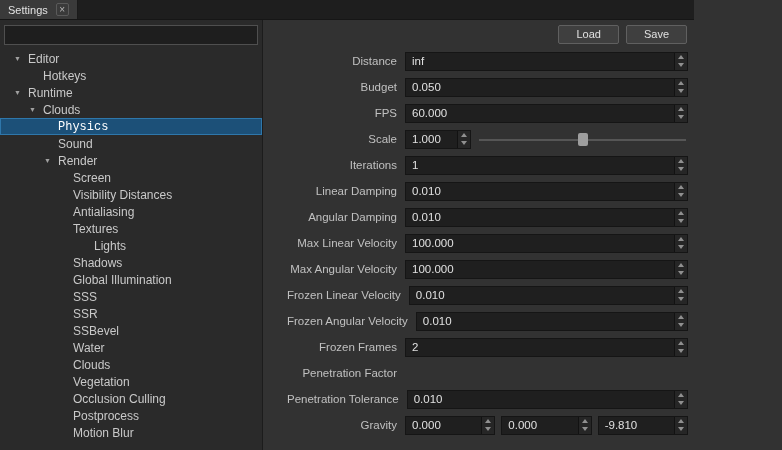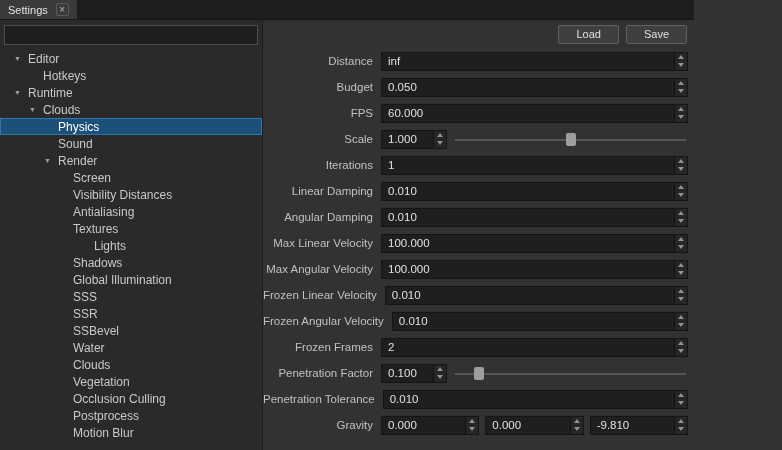--- a/index.html
+++ b/index.html
@@ -11,27 +11,27 @@
   body{background:#323232;font-family:"Liberation Sans",sans-serif;font-size:12px;color:#cccccc;}
   .window{width:694px;height:450px;display:flex;flex-direction:column;}
   .tabbar{flex:0 0 20px;background:#1e1e1e;display:flex;align-items:stretch;border-bottom:1px solid #161616;}
   .tab{background:#3a3a3a;display:flex;align-items:center;gap:8px;padding:0 8px;color:#e2e2e2;font-size:11px;border-right:1px solid #1a1a1a;}
   .tab-close{width:13px;height:13px;line-height:11px;text-align:center;font-size:10px;color:#b5b5b5;border:1px solid #5a5a5a;border-radius:2px;cursor:pointer;}
   .content{flex:1;display:flex;min-height:0;}
   .sidebar{flex:0 0 263px;background:#2a2a2a;border-right:1px solid #1c1c1c;display:flex;flex-direction:column;min-height:0;}
   .search-input{margin:5px 4px 3px 4px;height:20px;background:#1e1e1e;border:1px solid #4f4f4f;color:#e0e0e0;padding:0 5px;font-size:11px;font-family:inherit;outline:none;}
   .tree{flex:1;overflow:hidden;padding-top:2px;}
   .tree-item{height:17px;display:flex;align-items:center;color:#c9c9c9;font-size:12px;white-space:nowrap;cursor:default;}
-  .tree-item.selected{background:var(--sel-bg);box-shadow:inset 0 0 0 1px var(--sel-border);color:#ffffff;}
+  .tree-item.selected{background:var(--sel-bg);box-shadow:inset 0 0 0 1px var(--sel-border);color:#ffffff;font-family:Liberation Mono, monospace;}
   .tree-arrow{width:14px;flex:0 0 14px;font-size:7px;color:#a0a0a0;display:flex;align-items:center;}
   .main{flex:1;display:flex;flex-direction:column;background:#323232;min-width:0;}
   .main-toolbar{flex:0 0 28px;display:flex;justify-content:flex-end;align-items:center;gap:7px;padding:0 7px;}
   .btn{height:19px;background:#3f3f3f;border:1px solid #606060;border-radius:2px;color:#e0e0e0;font-size:11px;padding:0 17px;font-family:inherit;cursor:pointer;}
   .form{flex:1;padding-right:6px;}
-  .form-row{display:flex;align-items:center;height:26px;}
+  .form-row{display:flex;align-items:center;height:26px;margin-left:24px;}
   .form-label{flex:0 0 118px;text-align:right;padding-right:8px;color:#c0c0c0;font-size:11.5px;white-space:nowrap;}
   .form-control{flex:1;display:flex;align-items:center;gap:6px;min-width:0;}
   .spinbox{height:19px;background:#1f1f1f;border:1px solid #151515;display:flex;align-items:stretch;}
   .spinbox.full,.spinbox.third{flex:1;}
   .spinbox.narrow{flex:0 0 66px;}
   .spin-value{flex:1;padding:0 6px;line-height:17px;font-size:11.5px;color:#e0e0e0;overflow:hidden;white-space:nowrap;}
   .spin-buttons{flex:0 0 13px;display:flex;flex-direction:column;border-left:1px solid #121212;background:#262626;}
   .spin-up,.spin-down{flex:1;display:flex;align-items:center;justify-content:center;cursor:pointer;}
   .tri{width:0;height:0;border-left:3px solid transparent;border-right:3px solid transparent;}
   .tri-up{border-bottom:4px solid #909090;}
@@ -345,37 +345,20 @@
                   </div>
                   <div class="spin-down">
                     <span class="tri tri-down"></span>
                   </div>
                 </div>
               </div>
             </div>
           </div>
           <div class="form-row">
             <div class="form-label">Penetration Factor</div>
-            <div class="form-control">
-              <div class="spinbox narrow">
-                <div class="spin-value">0.100</div>
-                <div class="spin-buttons">
-                  <div class="spin-up">
-                    <span class="tri tri-up"></span>
-                  </div>
-                  <div class="spin-down">
-                    <span class="tri tri-down"></span>
-                  </div>
-                </div>
-              </div>
-              <div class="slider">
-                <div class="slider-track"></div>
-                <div class="slider-handle" style="left: 11%;"></div>
-              </div>
-            </div>
           </div>
           <div class="form-row">
             <div class="form-label">Penetration Tolerance</div>
             <div class="form-control">
               <div class="spinbox full">
                 <div class="spin-value">0.010</div>
                 <div class="spin-buttons">
                   <div class="spin-up">
                     <span class="tri tri-up"></span>
                   </div>

